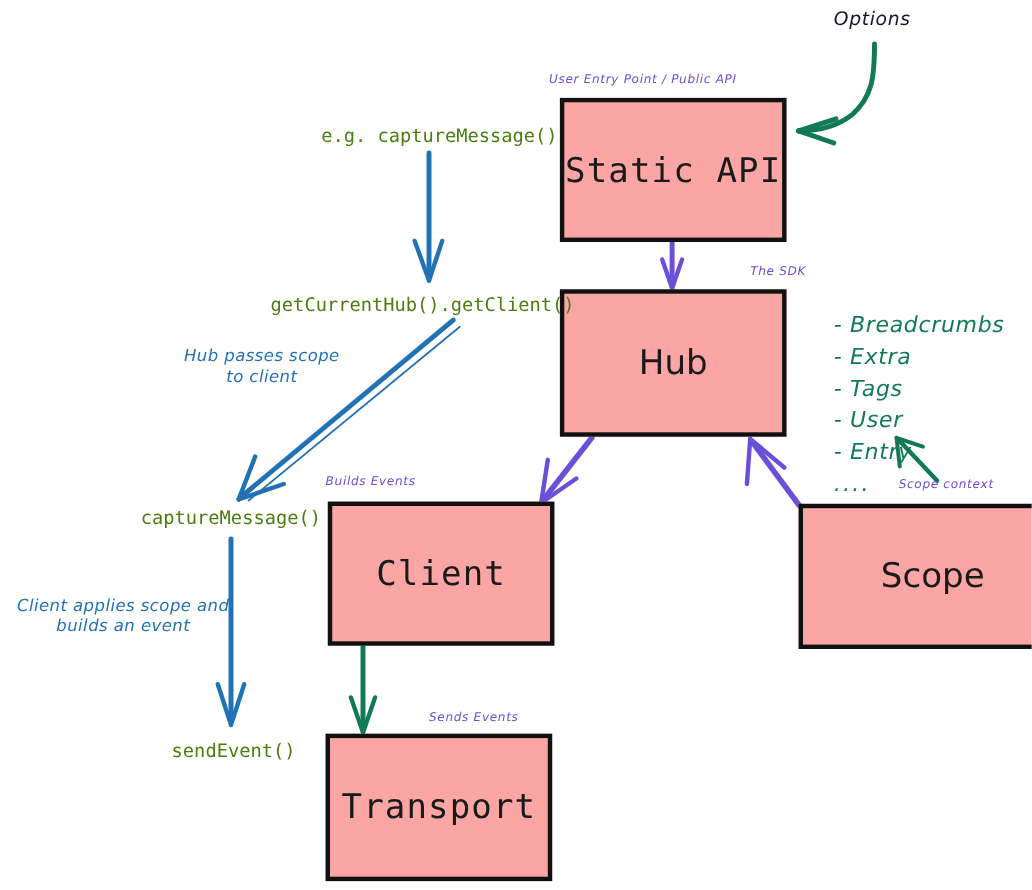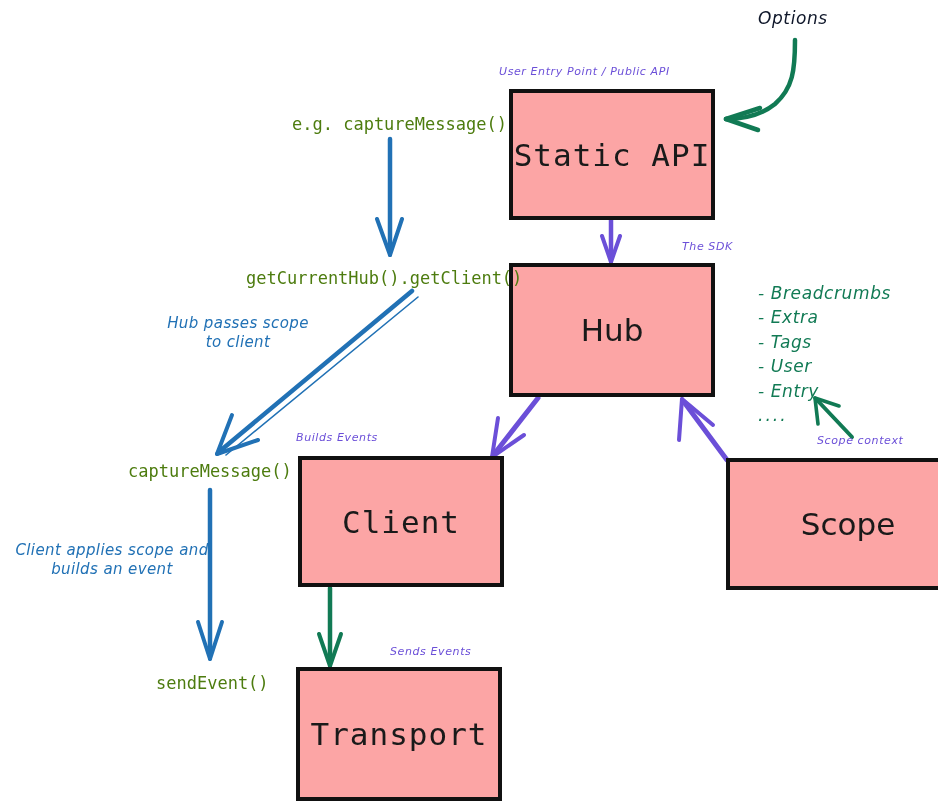--- a/index.html
+++ b/index.html
@@ -83,21 +83,21 @@
     font-size: 15px;
     font-style: italic;
     text-align: center;
     letter-spacing: 0.4px;
   }
   .ctx-list {
     position: absolute;
     z-index: 4;
     color: #117a54;
     font-family: "DejaVu Sans", sans-serif;
-    font-size: 17px;
+    font-size: 20px;
     font-style: italic;
     letter-spacing: 0.6px;
     line-height: 1.44;
   }
   .ctx-list div { white-space: pre; }
 </style>
 </head>
 <body>
 
 <div id="diagram">

